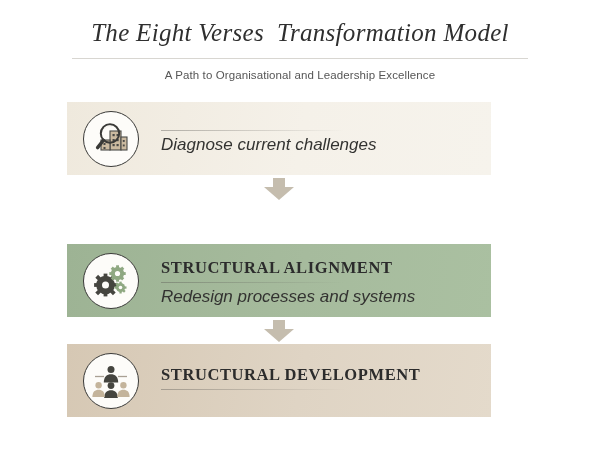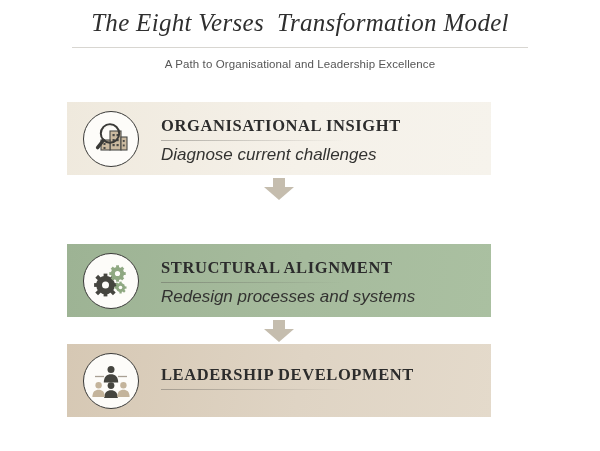--- a/index.html
+++ b/index.html
@@ -28,21 +28,21 @@
     padding-top: 8px;
     text-align: center;
   }
   .main-title {
     font-family: "Liberation Serif", "DejaVu Serif", serif;
     font-style: italic;
     font-size: 25px;
     line-height: 30px;
     color: #2f2f2f;
     letter-spacing: 0.3px;
-    margin: 0;
+    margin: 10px;
     font-weight: 400;
     white-space: pre;
   }
   .title-rule {
     width: 456px;
     height: 1px;
     background: #d8d6d1;
     margin: 9px auto 0 auto;
   }
   .subtitle {
@@ -187,21 +187,20 @@
           <rect x="31.8" y="21" width="1.9" height="1.9" fill="#4a4a47"></rect>
           <rect x="31.8" y="25.5" width="1.9" height="1.9" fill="#4a4a47"></rect>
 
           <circle cx="19" cy="14.5" r="9.2" fill="none" stroke="#3a3a38" stroke-width="2"></circle>
           <path d="M13.6 9.2 A7 7 0 0 1 20.5 7.6" fill="none" stroke="#f7f5f0" stroke-width="1.4" stroke-linecap="round"></path>
 
           <line x1="12.4" y1="21.3" x2="6.6" y2="28.6" stroke="#3a3a38" stroke-width="3.4" stroke-linecap="round"></line>
         </svg>
       </div>
       <div class="card-text">
-        <div class="card-title">ORGANISATIONAL INSIGHT</div>
         <div class="card-divider"></div>
         <div class="card-desc">Diagnose current challenges</div>
       </div>
     </div>
 
     <div class="connector">
       <div class="arrow-down">
         <div class="arrow-shaft"></div>
         <div class="arrow-head"></div>
       </div>
@@ -277,19 +276,19 @@
           <path d="M14.2 38 C14.2 32.3 17.2 30.2 21 30.2 C24.8 30.2 27.8 32.3 27.8 38 Z" fill="#45453f"></path>
 
           <circle cx="8.6" cy="25.2" r="3.2" fill="#c4b49b"></circle>
           <path d="M2.4 37 C2.4 31.6 5.1 29.7 8.6 29.7 C12.1 29.7 14.8 31.6 14.8 37 Z" fill="#c4b49b"></path>
 
           <circle cx="33.4" cy="25.2" r="3.2" fill="#c4b49b"></circle>
           <path d="M27.2 37 C27.2 31.6 29.9 29.7 33.4 29.7 C36.9 29.7 39.6 31.6 39.6 37 Z" fill="#c4b49b"></path>
         </svg>
       </div>
       <div class="card-text">
-        <div class="card-title">LEADERSHIP DEVELOPMENT</div>
+        <div class="card-title">STRUCTURAL DEVELOPMENT</div>
         <div class="card-divider"></div>
       </div>
     </div>
 
   </div>
 </div>
 
 </body></html>

